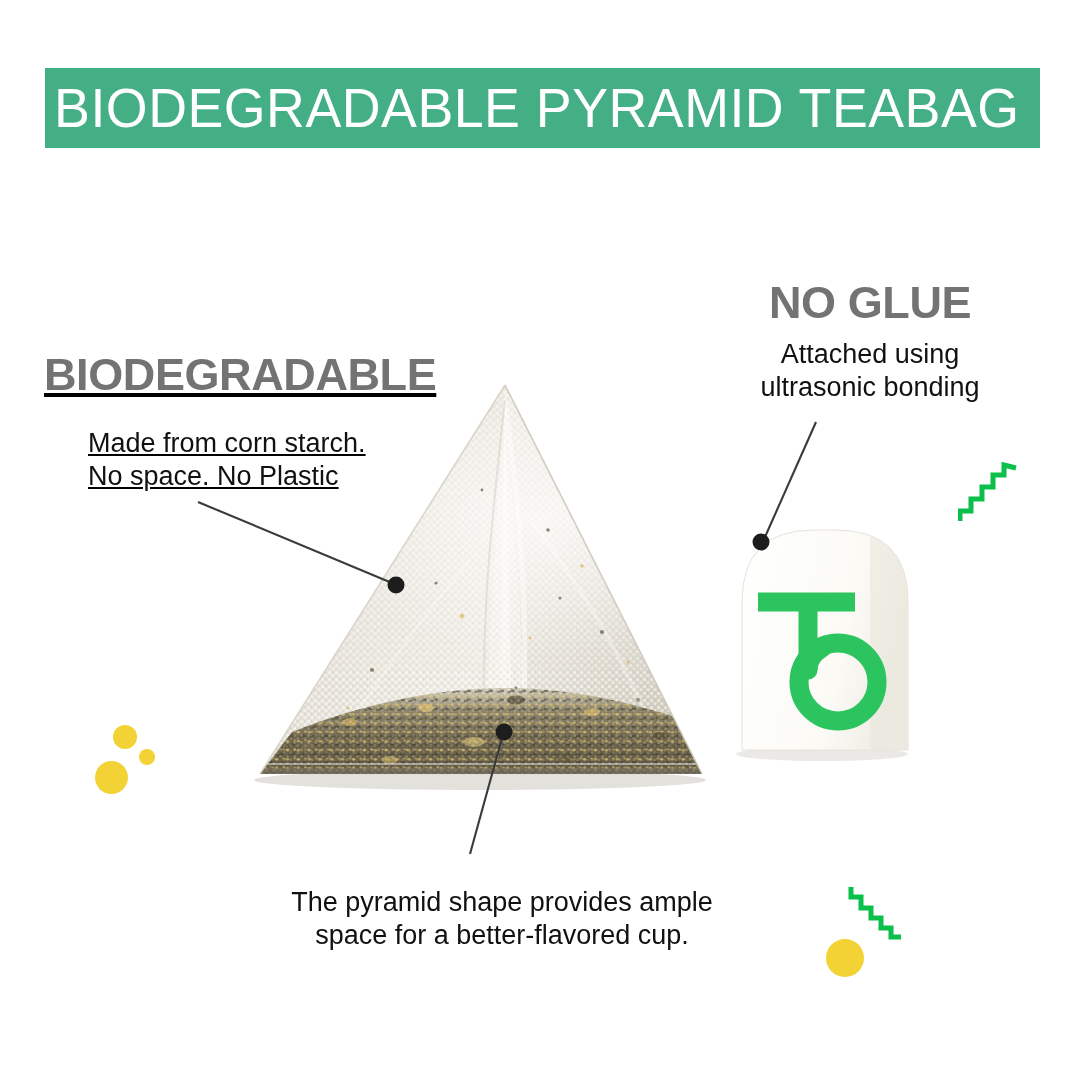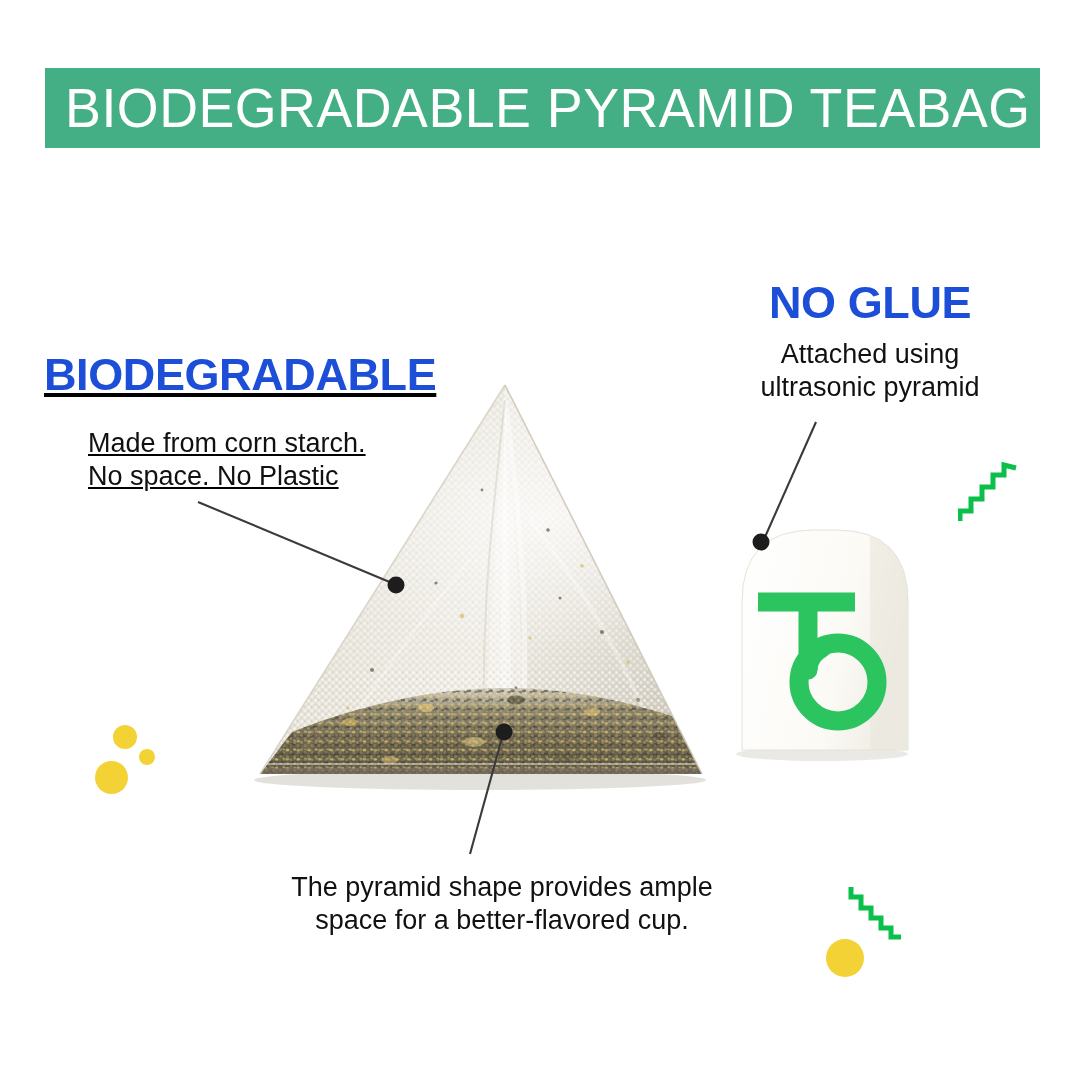--- a/index.html
+++ b/index.html
@@ -21,37 +21,37 @@
   
   .header-banner {
     position: absolute;
     left: 45px;
     top: 68px;
     width: 995px;
     height: 80px;
     background: #44af85;
     display: flex;
     align-items: center;
-    justify-content: flex-start;
+    justify-content: flex-end;
   }
   .header-title {
     color: #ffffff;
     font-family: "Liberation Sans", sans-serif;
     font-weight: 400;
     font-size: 56px;
     letter-spacing: 0.5px;
     line-height: 1;
     white-space: nowrap;
     transform: scaleX(0.96);
   }
 
   
   .callout { position: absolute; }
   .callout-title {
-    color: #1d4ed8;
+    color: #737373;
     font-weight: bold;
     font-size: 45px;
     line-height: 1.02;
     white-space: nowrap;
     letter-spacing: -0.4px;
     text-align: center;
   }
   .callout-body {
     color: #111111;
     font-size: 27px;
@@ -59,21 +59,21 @@
     font-weight: 400;
   }
 
   #callout-biodegradable { left: 44px; top: 352px; text-align: left; text-decoration: underline; }
   #callout-biodegradable .callout-body { margin-top: 29px; padding-left: 44px; }
 
   #callout-noglue { left: 725px; top: 280px; width: 290px; text-align: center; }
   #callout-noglue .callout-body { margin-top: 12px; text-align: center; }
 
   #callout-infusion { left: 268px; top: 862px; width: 468px; text-align: center; }
-  #callout-infusion .callout-body { margin-top: 9px; }
+  #callout-infusion .callout-body { margin-top: 24px; }
 
   
   .leader-svg {
     position: absolute;
     left: 0; top: 0;
     width: 1080px;
     height: 1080px;
     pointer-events: none;
   }
 
@@ -273,21 +273,21 @@
     <div class="callout-body">
       <div>Made from corn starch.</div>
       <div>No space. No Plastic</div>
     </div>
   </div>
 
   <div class="callout" id="callout-noglue">
     <div class="callout-title">NO GLUE</div>
     <div class="callout-body">
       <div>Attached using</div>
-      <div>ultrasonic pyramid</div>
+      <div>ultrasonic bonding</div>
     </div>
   </div>
 
   <div class="callout" id="callout-infusion">
     <div class="callout-body">
       <div>The pyramid shape provides ample</div>
       <div>space for a better-flavored cup.</div>
     </div>
   </div>
 

